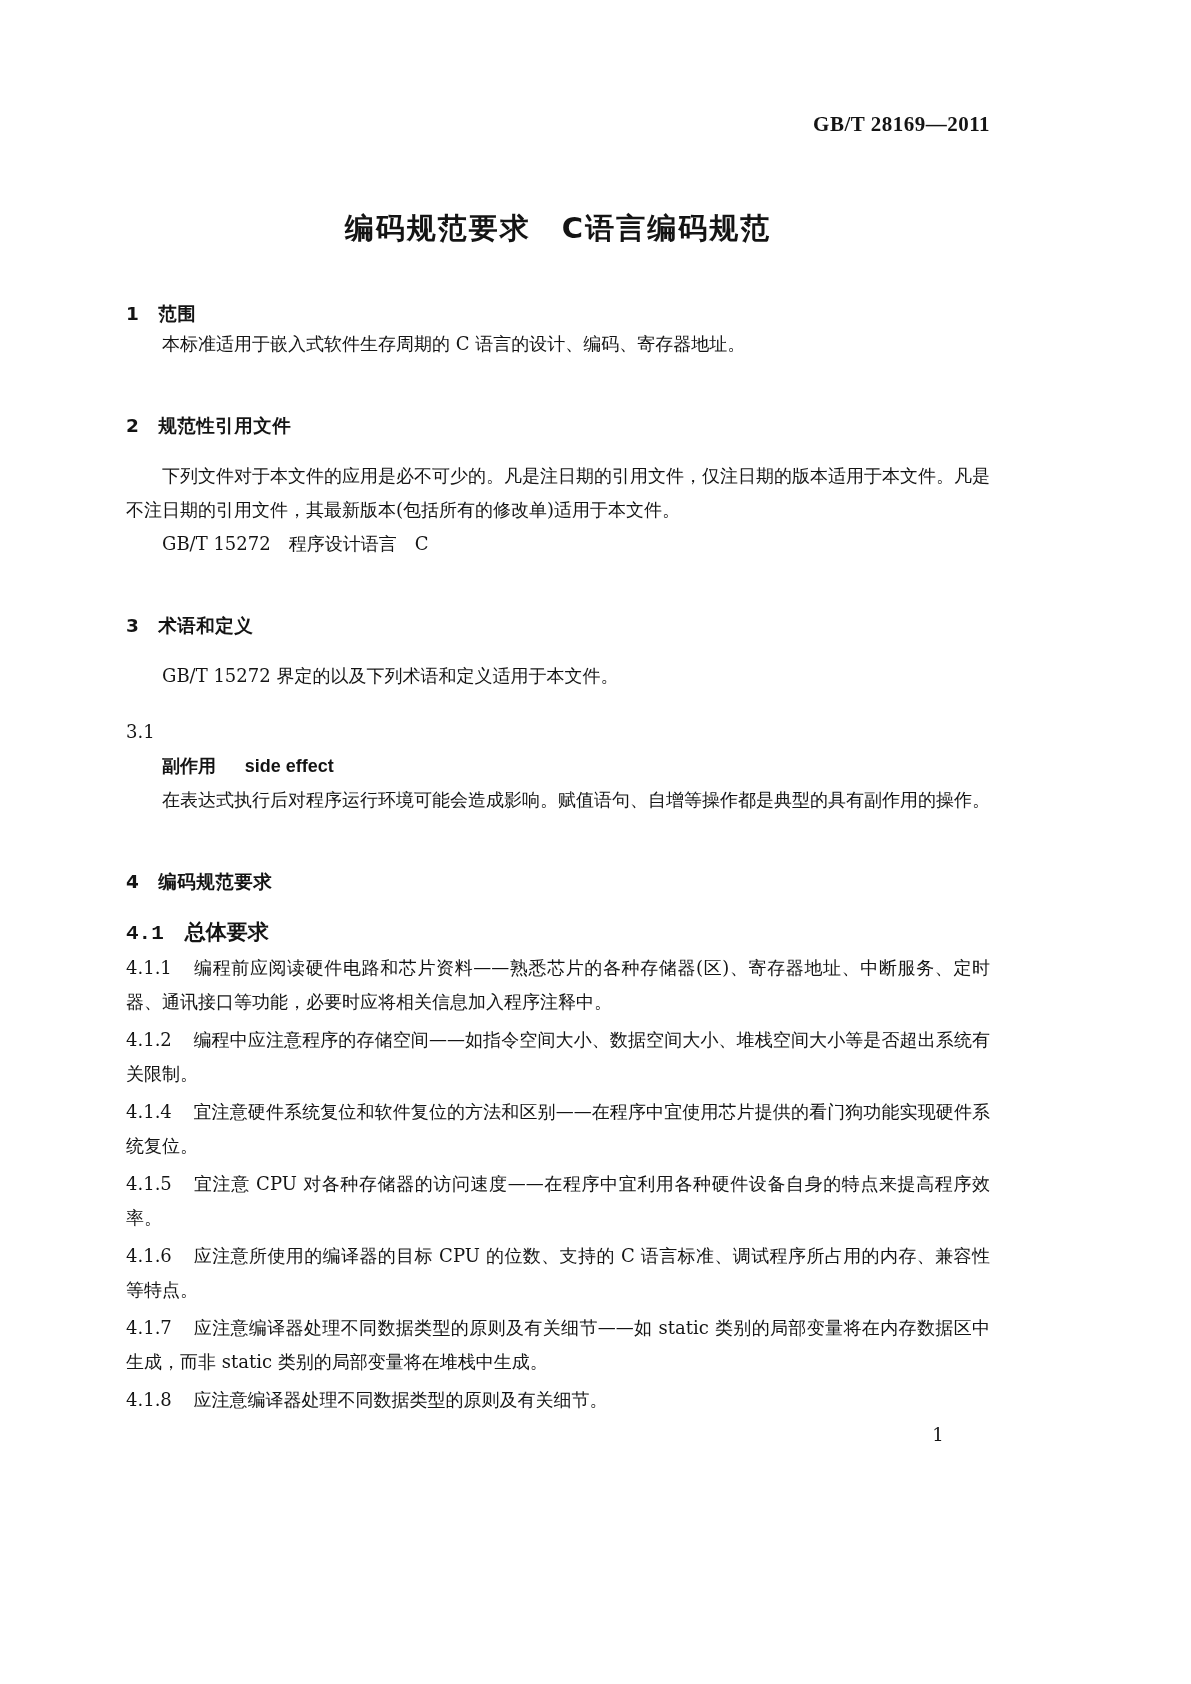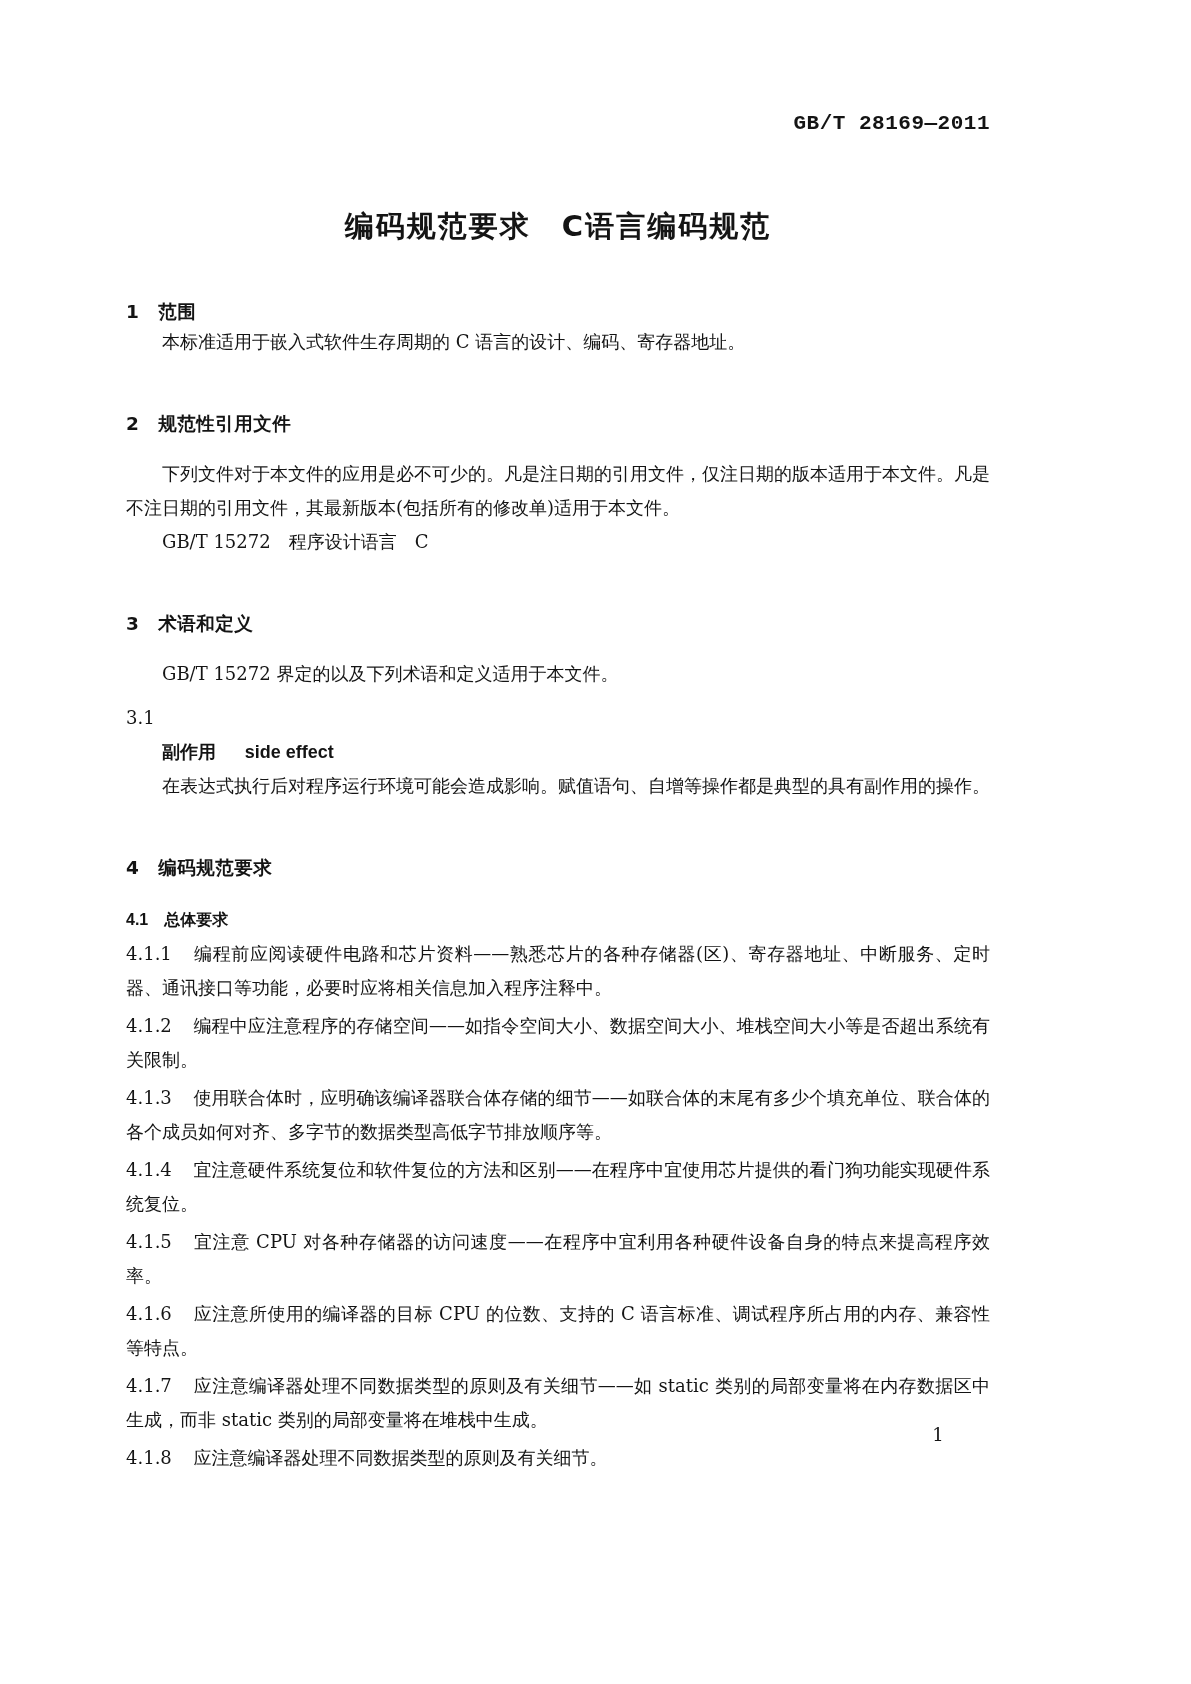--- a/index.html
+++ b/index.html
@@ -17,21 +17,21 @@
     overflow: hidden;
   }
   .content {
     position: absolute;
     top: 112px;
     left: 126px;
     width: 864px;
   }
   .doc-number {
     text-align: right;
-    font-family: Liberation Mono, monospace;
+    font-family: Liberation Serif, serif;
     font-weight: bold;
     font-size: 21px;
     letter-spacing: 0.5px;
   }
   .doc-title {
     margin: 72px 0 0 0;
     text-align: center;
     font-family: "DejaVu Sans", "Liberation Sans", sans-serif;
     font-weight: bold;
     font-size: 29px;
@@ -40,39 +40,39 @@
   .sec-heading {
     margin: 52px 0 0 0;
     font-family: "DejaVu Sans", "Liberation Sans", sans-serif;
     font-weight: bold;
     font-size: 18.5px;
     line-height: 26px;
     letter-spacing: 0.5px;
   }
   .sub-heading {
     margin: 26px 0 0 0;
-    font-family: Liberation Sans, sans-serif;
+    font-family: Liberation Mono, monospace;
     font-weight: bold;
-    font-size: 16px;
+    font-size: 21px;
     line-height: 26px;
   }
   p {
     margin: 0;
     font-size: 18px;
     line-height: 34px;
     text-align: justify;
   }
   .p-first {
     margin-top: 20px;
   }
   .p-indent {
     text-indent: 2em;
   }
   .item-number {
-    margin-top: 10px;
+    margin-top: 22px;
   }
   .term-line {
     font-weight: bold;
     text-indent: 2em;
   }
   .term-line .term-cn {
     font-family: "DejaVu Sans", "Liberation Sans", sans-serif;
   }
   .term-line .term-en {
     font-family: Liberation Sans, sans-serif;
@@ -118,21 +118,20 @@
     <p class="term-line">
       <span class="term-cn">副作用</span><span class="term-en">side effect</span>
     </p>
     <p class="p-indent">在表达式执行后对程序运行环境可能会造成影响。赋值语句、自增等操作都是典型的具有副作用的操作。</p>
 
     <h2 class="sec-heading">4　编码规范要求</h2>
     <h3 class="sub-heading">4.1　总体要求</h3>
 
     <p class="clause p-first"><span class="clause-num">4.1.1</span><span>编程前应阅读硬件电路和芯片资料——熟悉芯片的各种存储器(区)、寄存器地址、中断服务、定时器、通讯接口等功能，必要时应将相关信息加入程序注释中。</span></p>
     <p class="clause"><span class="clause-num">4.1.2</span><span>编程中应注意程序的存储空间——如指令空间大小、数据空间大小、堆栈空间大小等是否超出系统有关限制。</span></p>
-    <p class="clause"><span class="clause-num">4.1.3</span><span>使用联合体时，应明确该编译器联合体存储的细节——如联合体的末尾有多少个填充单位、联合体的各个成员如何对齐、多字节的数据类型高低字节排放顺序等。</span></p>
     <p class="clause"><span class="clause-num">4.1.4</span><span>宜注意硬件系统复位和软件复位的方法和区别——在程序中宜使用芯片提供的看门狗功能实现硬件系统复位。</span></p>
     <p class="clause"><span class="clause-num">4.1.5</span><span>宜注意 CPU 对各种存储器的访问速度——在程序中宜利用各种硬件设备自身的特点来提高程序效率。</span></p>
     <p class="clause"><span class="clause-num">4.1.6</span><span>应注意所使用的编译器的目标 CPU 的位数、支持的 C 语言标准、调试程序所占用的内存、兼容性等特点。</span></p>
     <p class="clause"><span class="clause-num">4.1.7</span><span>应注意编译器处理不同数据类型的原则及有关细节——如 static 类别的局部变量将在内存数据区中生成，而非 static 类别的局部变量将在堆栈中生成。</span></p>
     <p class="clause"><span class="clause-num">4.1.8</span><span>应注意编译器处理不同数据类型的原则及有关细节。</span></p>
 
   </div>
 
   <div class="page-number">1</div>
 </div>

